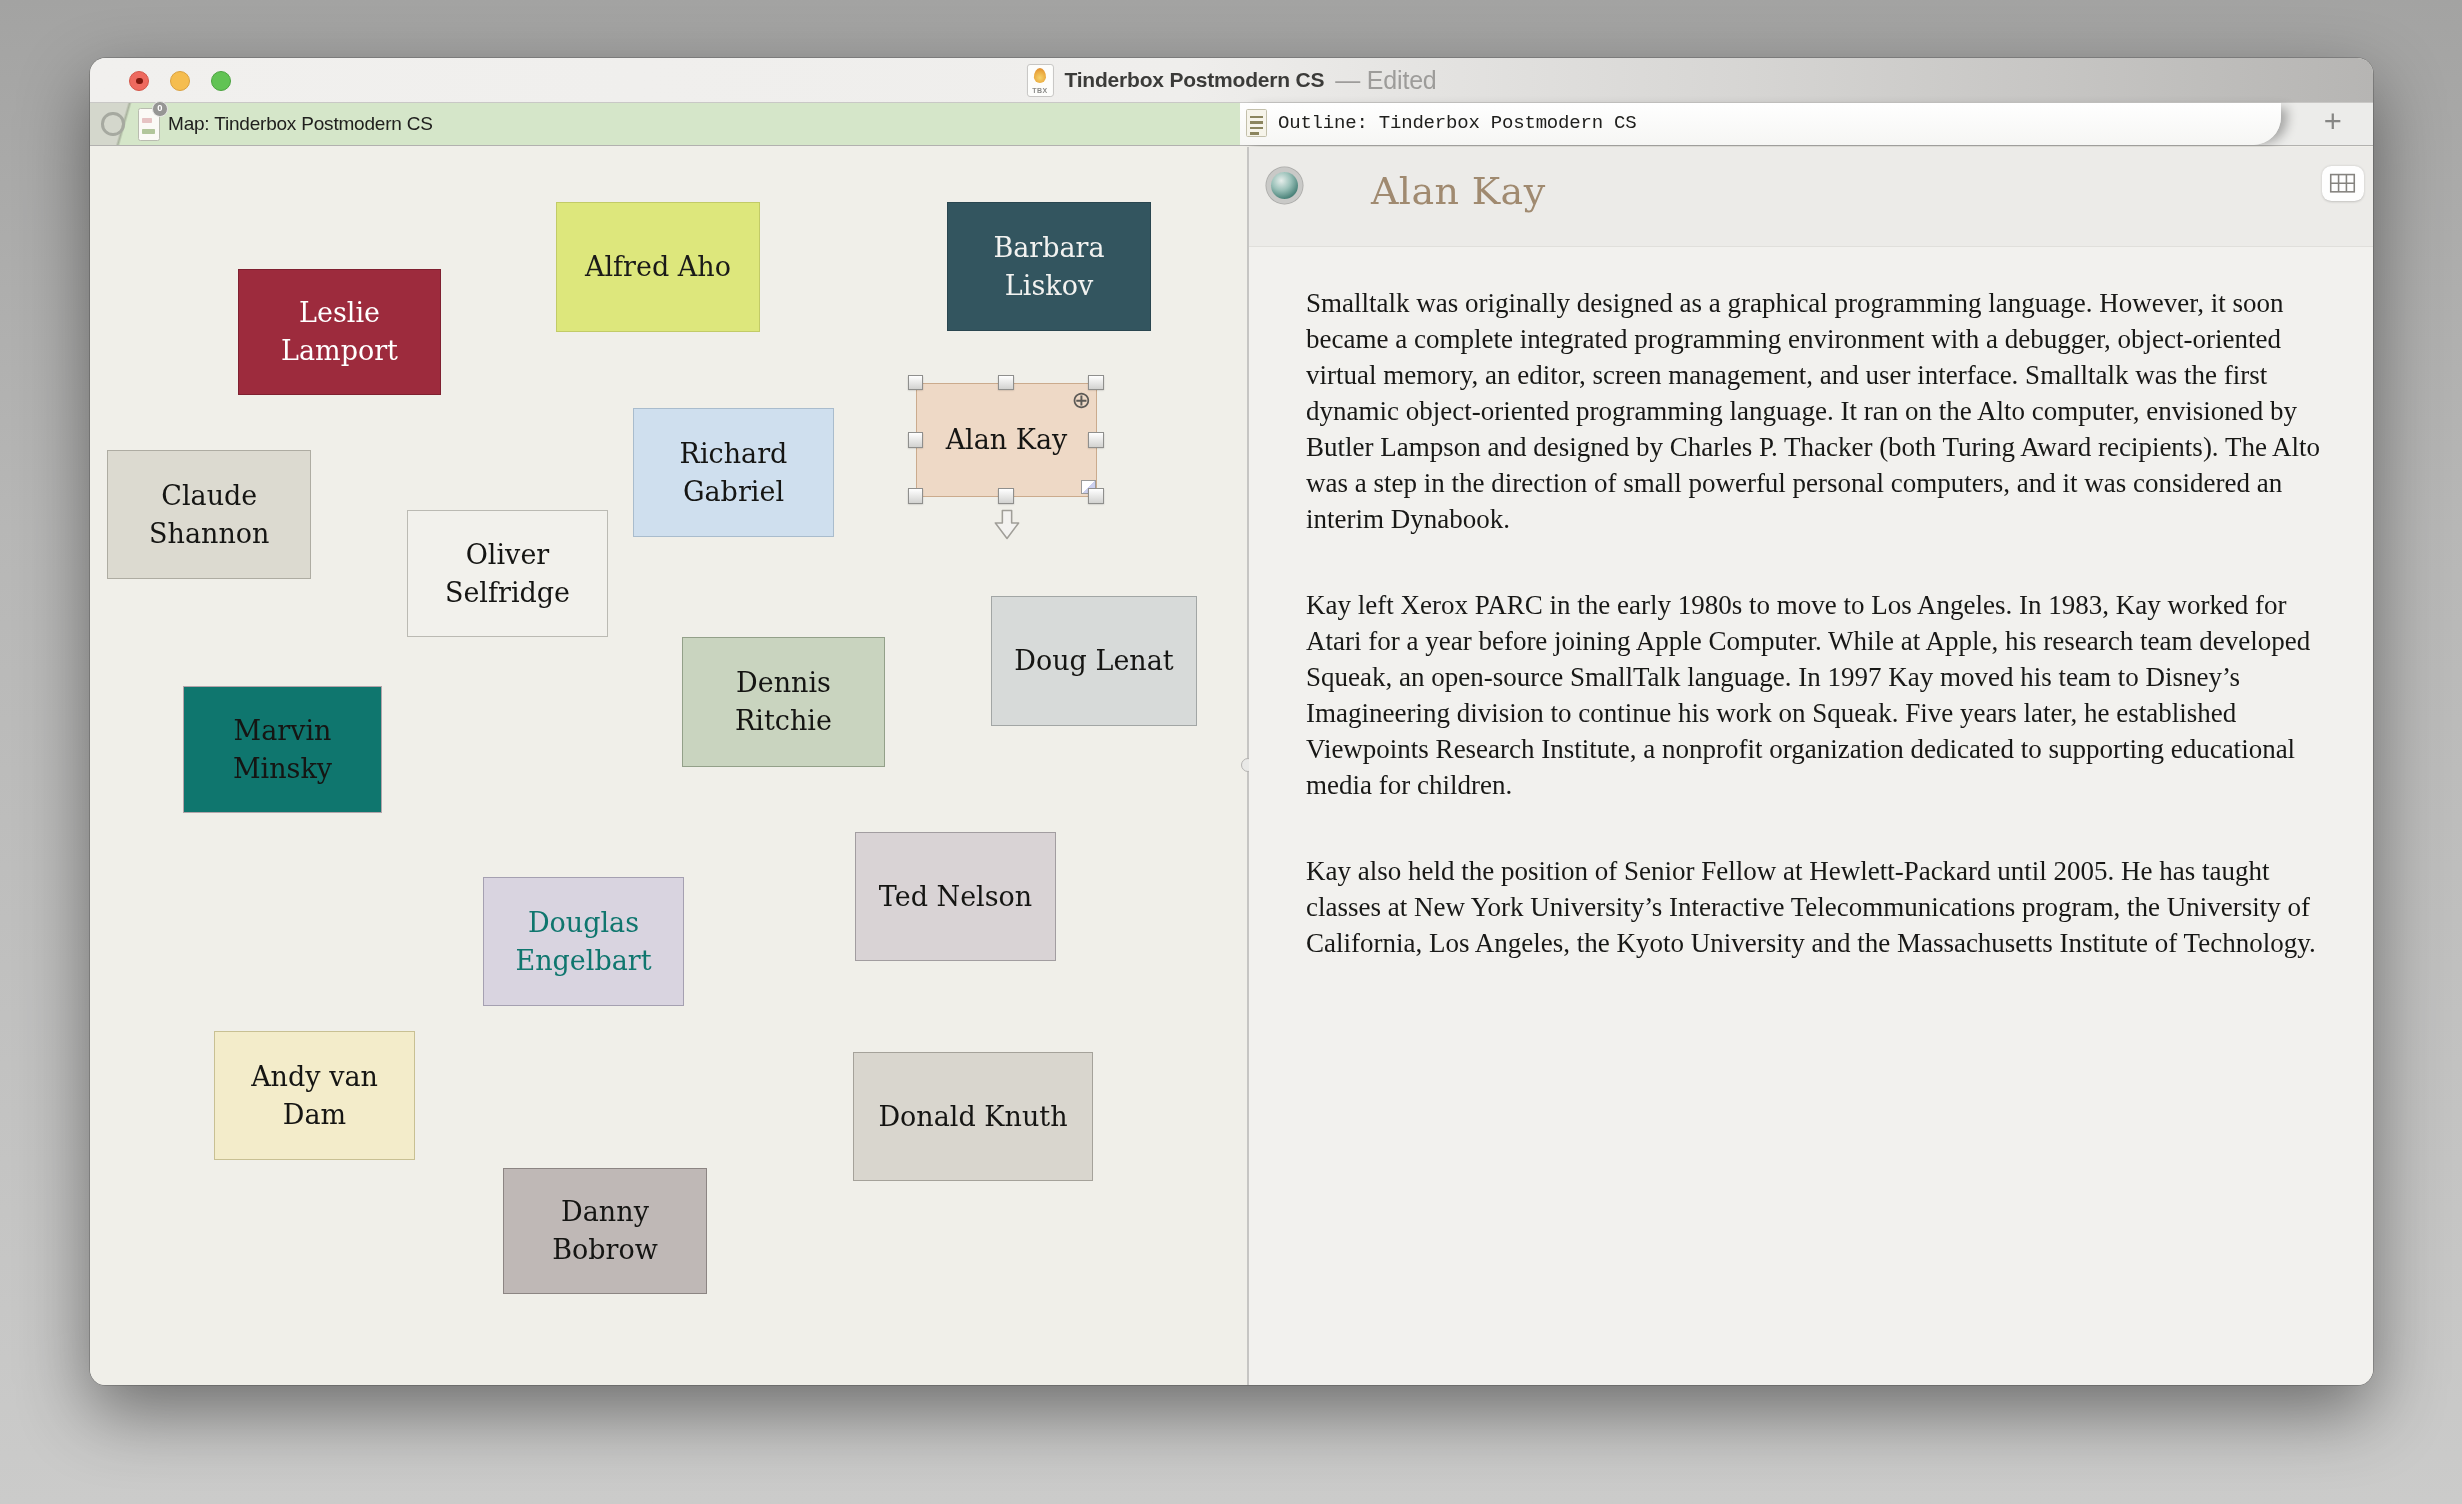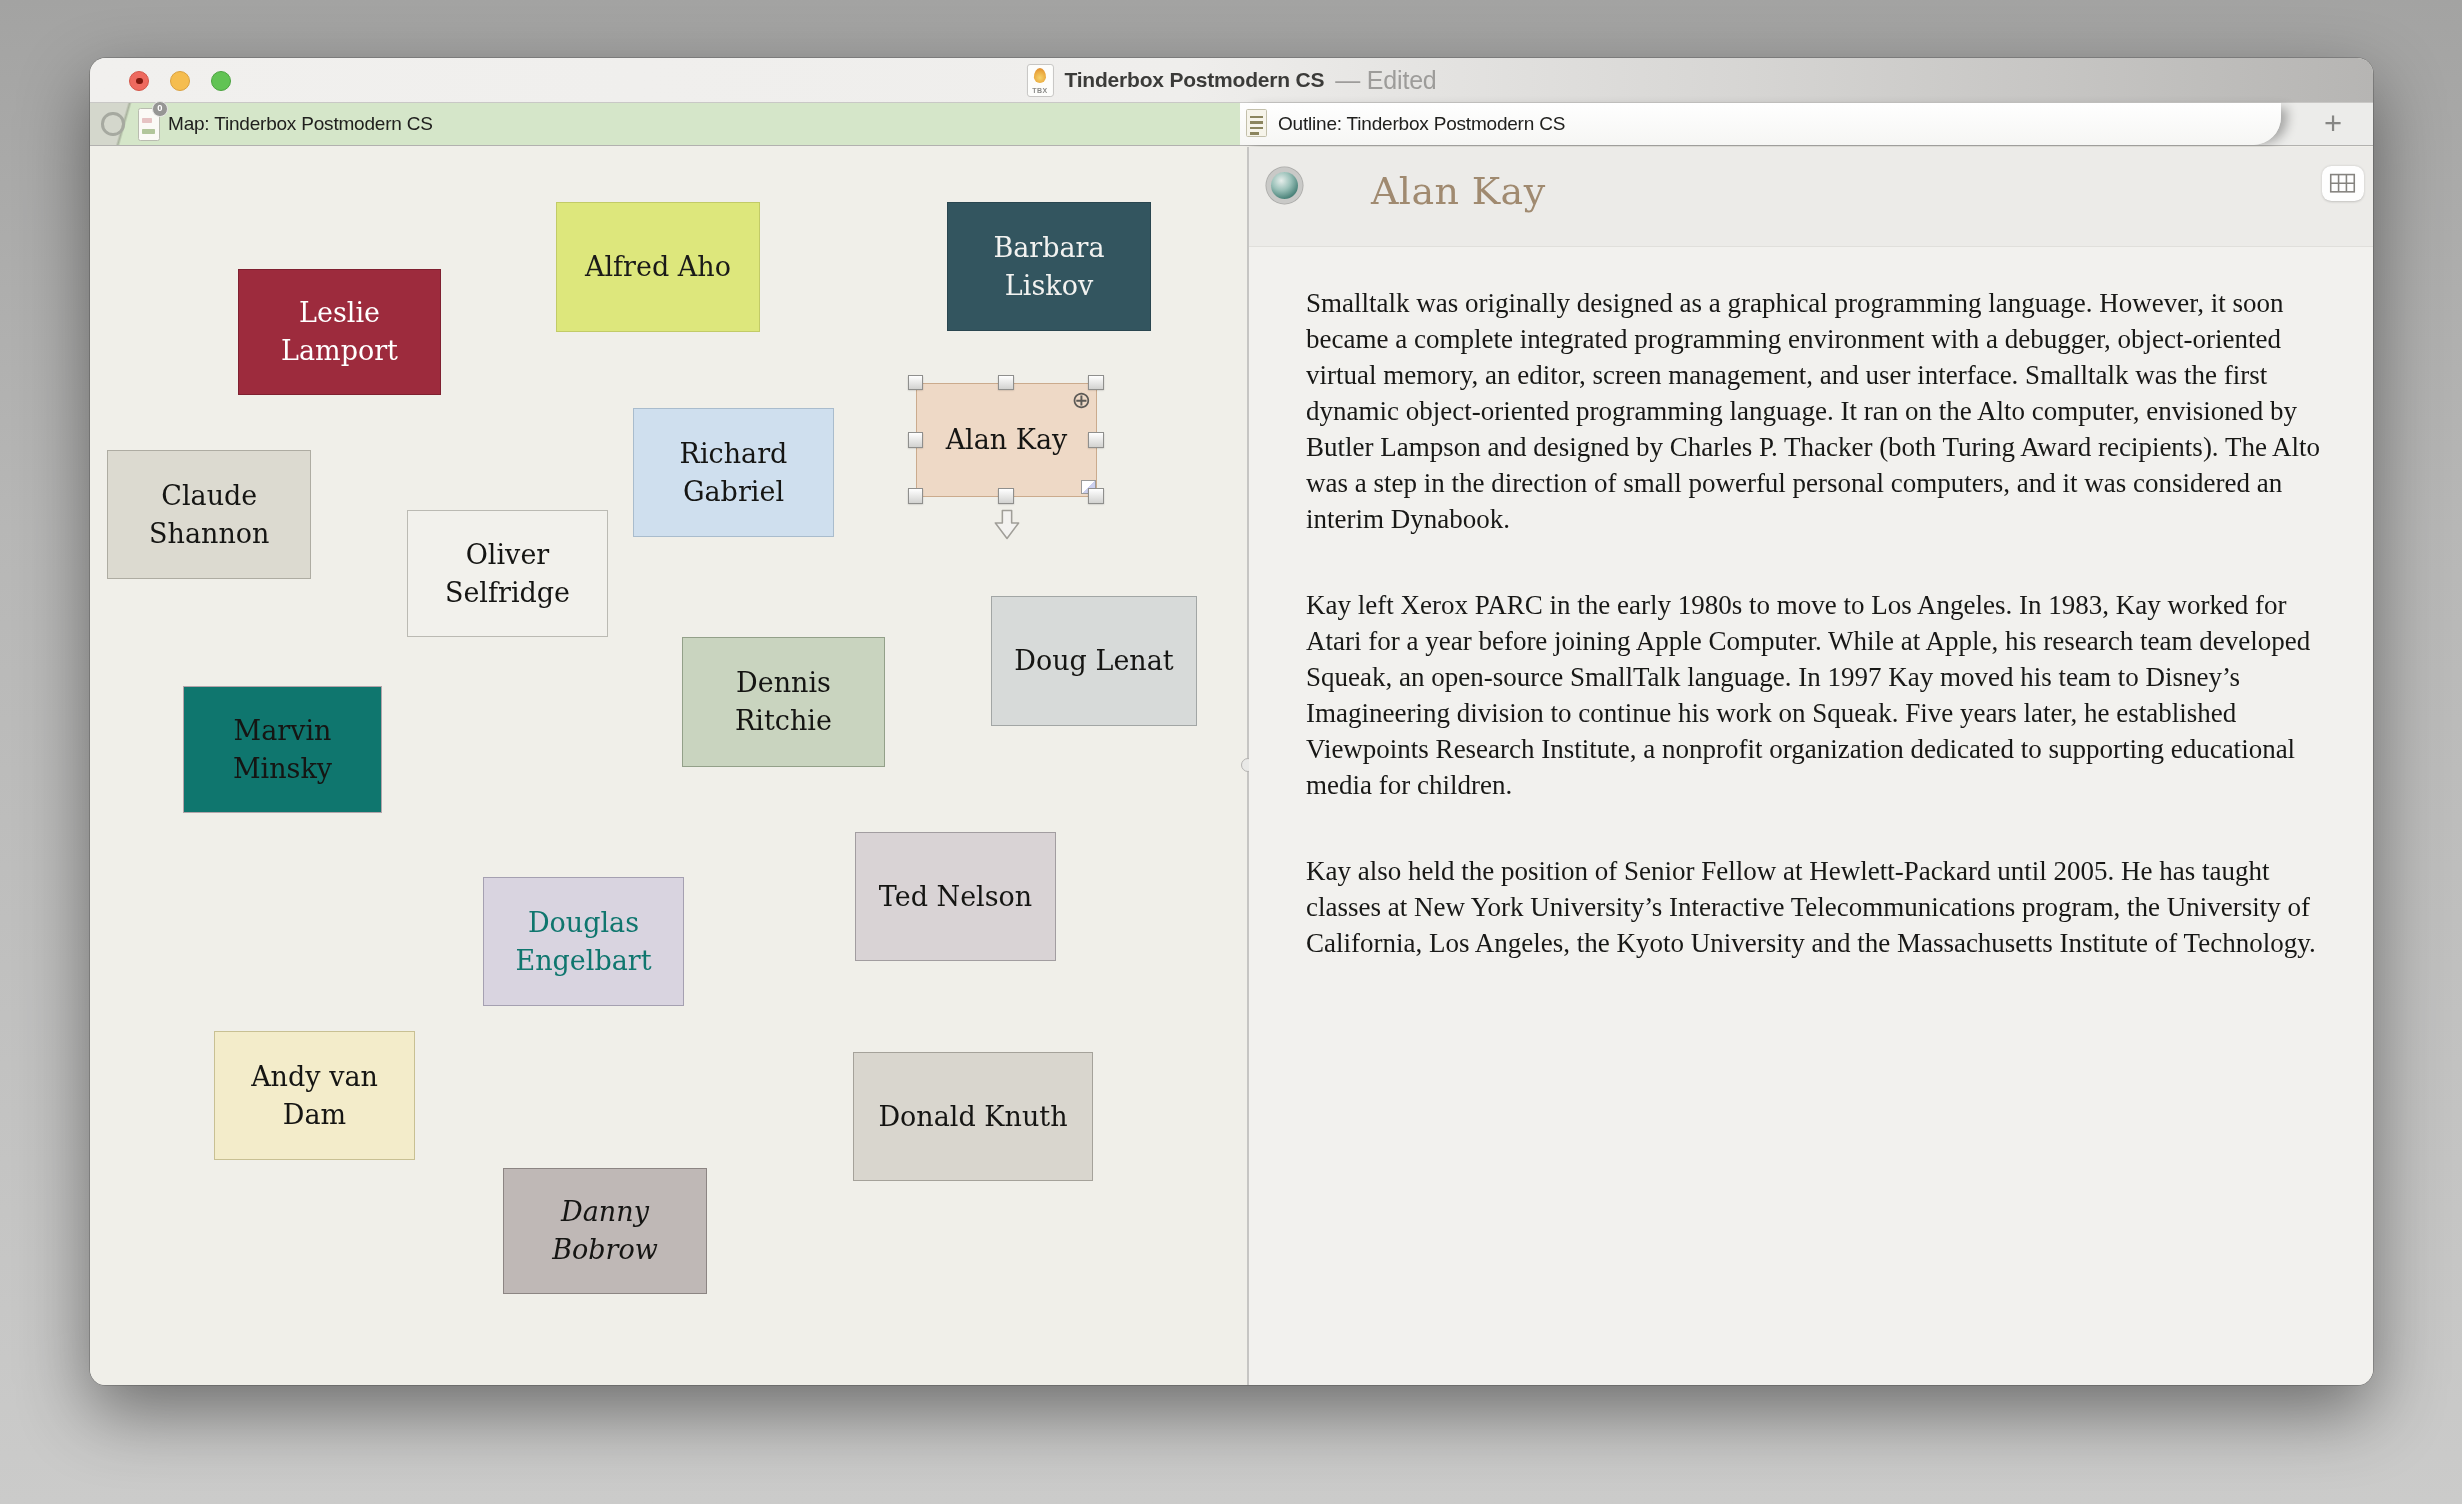--- a/index.html
+++ b/index.html
@@ -47,21 +47,21 @@
   .map-note-icon{position:absolute;left:48px;top:4.7px;width:22px;height:33px;background:#fbfaf6;
     border:0.8px solid #b9bcb0;border-radius:2.4px;box-sizing:border-box;}
   .map-note-icon .bar{position:absolute;left:3.1px;height:4.7px;border-radius:0.8px;}
   .map-note-icon .bar.pink{top:9.4px;width:10.2px;background:#e6c3c3;}
   .map-note-icon .bar.green{top:20.4px;width:13.3px;background:#b2c69b;}
   .note-badge{position:absolute;left:62px;top:-1.6px;width:15.7px;height:15.7px;border-radius:50%;
     background:#969694;border:1.6px solid #e9e9e7;box-sizing:border-box;
     color:#fff;font-size:9.4px;font-weight:bold;text-align:center;line-height:12.6px;}
   .tab-label{font-size:19px;color:#20201e;letter-spacing:-0.2px;}
   .tabbar-left .tab-label{position:absolute;left:78px;top:0;line-height:42px;}
-  .tabbar-right{position:absolute;left:1150px;right:0;top:0;bottom:0;background:#ececea;}
+  .tabbar-right{position:absolute;left:1150px;right:0;top:0;bottom:0;background:#ececea;font-family:Liberation Mono, monospace;}
   .tab-outline{position:absolute;left:0;top:0;bottom:0;width:1041px;
     background:linear-gradient(180deg,#ffffff,#f6f6f4);
     border-radius:0 0 28px 0;box-shadow:9.4px 1.6px 11px -3.1px rgba(0,0,0,.3);}
   .outline-list-icon{position:absolute;left:6.3px;top:6.3px;width:20.4px;height:28px;background:#f6f4ea;
     border:0.8px solid #c3c0ab;border-radius:1.6px;box-sizing:border-box;}
   .outline-list-icon i{position:absolute;left:3.1px;right:3.1px;height:2.4px;background:#8b855e;}
   .outline-list-icon i:nth-child(1){top:5.5px;}
   .outline-list-icon i:nth-child(2){top:11px;}
   .outline-list-icon i:nth-child(3){top:16.5px;}
   .outline-list-icon i:nth-child(4){top:22px;right:7px;}
@@ -202,21 +202,21 @@
         </div>
         <div class="note" style="left: 393px; top: 730px; width: 201px; height: 129px; background: rgb(217, 212, 224); border-color: rgb(165, 160, 177); color: #0f766e;">
           <span>Douglas<br>Engelbart</span>
         </div>
         <div class="note" style="left: 124px; top: 884px; width: 201px; height: 129px; background: rgb(243, 236, 202); border-color: rgb(200, 192, 147); color: rgb(21, 21, 19);">
           <span>Andy van<br>Dam</span>
         </div>
         <div class="note" style="left: 763px; top: 905px; width: 240px; height: 129px; background: rgb(217, 214, 206); border-color: rgb(165, 162, 154); color: rgb(21, 21, 19);">
           <span>Donald Knuth</span>
         </div>
-        <div class="note" style="left: 413px; top: 1021px; width: 204px; height: 126px; background: rgb(191, 184, 182); border-color: rgb(140, 133, 131); color: rgb(21, 21, 19); font-style: italic;">
+        <div class="note" style="left: 413px; top: 1021px; width: 204px; height: 126px; background: rgb(191, 184, 182); border-color: rgb(140, 133, 131); color: rgb(21, 21, 19);">
           <span>Danny<br>Bobrow</span>
         </div>
       </div>
 
     <div class="divider">
       <span class="divider-dot"></span>
     </div>
 
     <div class="outline-pane">
       <div class="outline-header">

